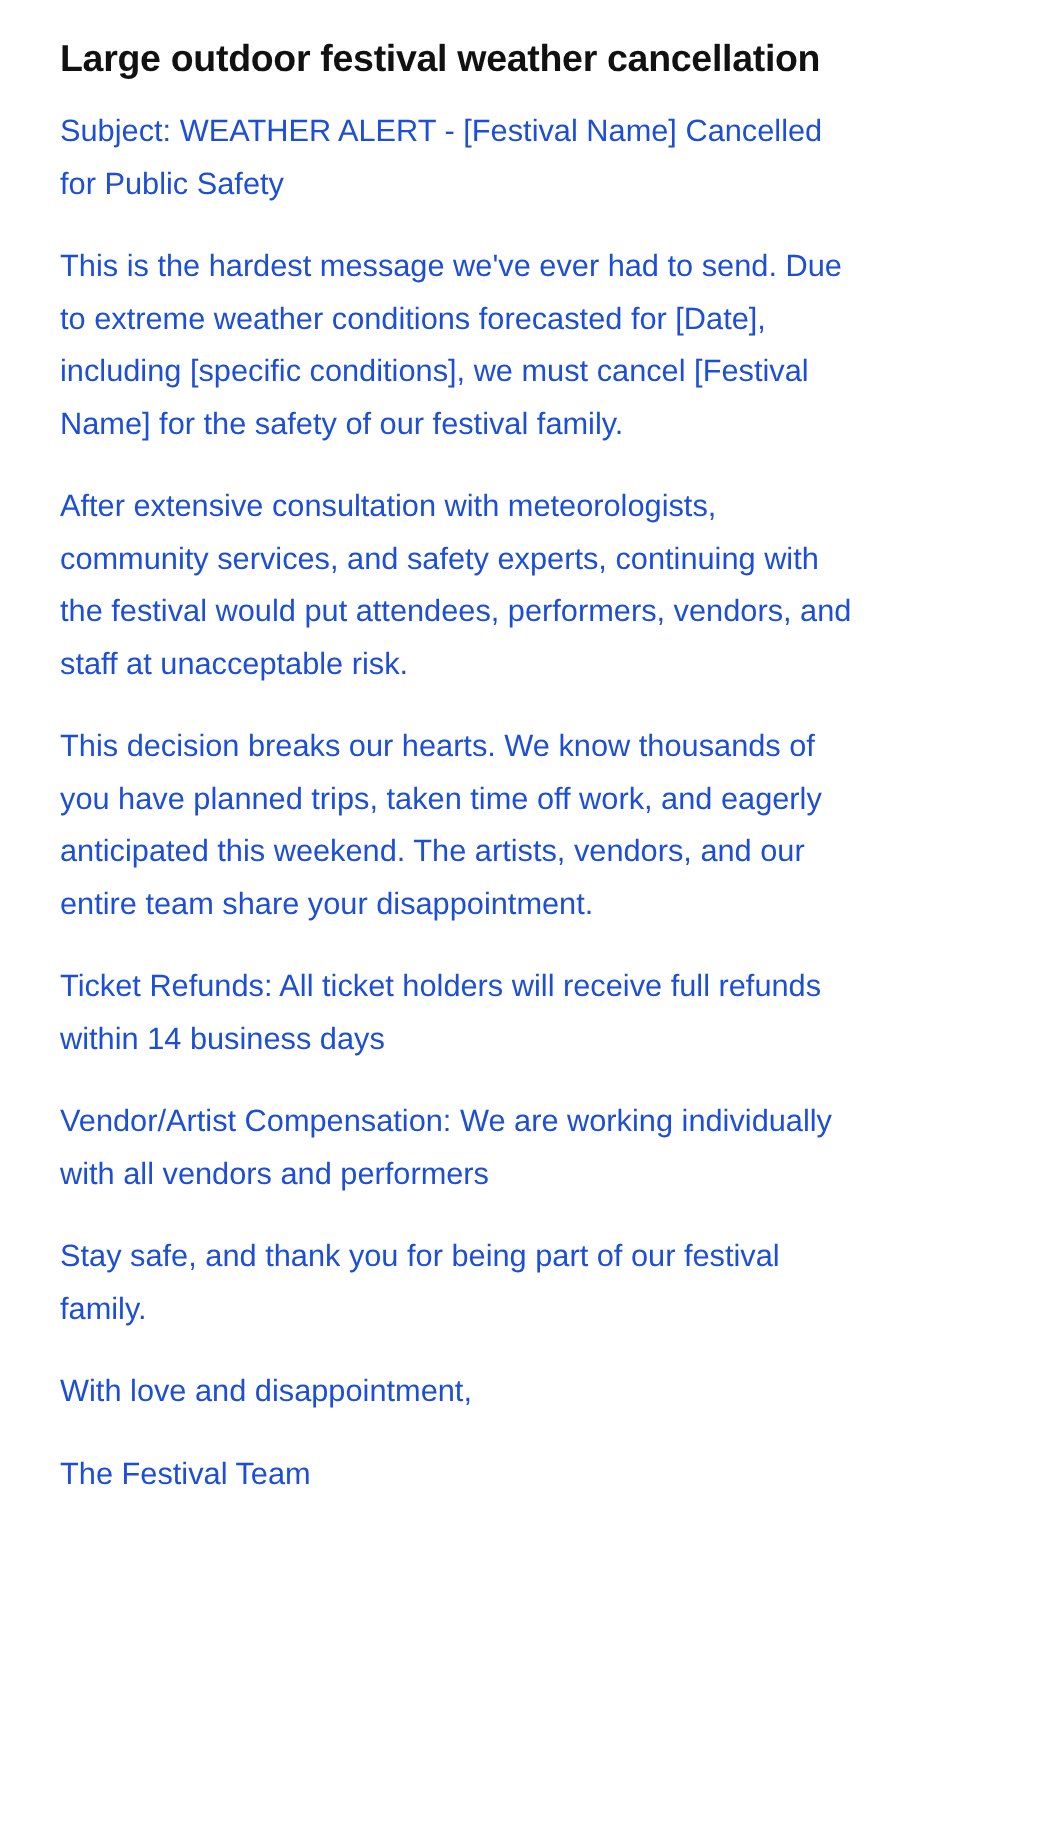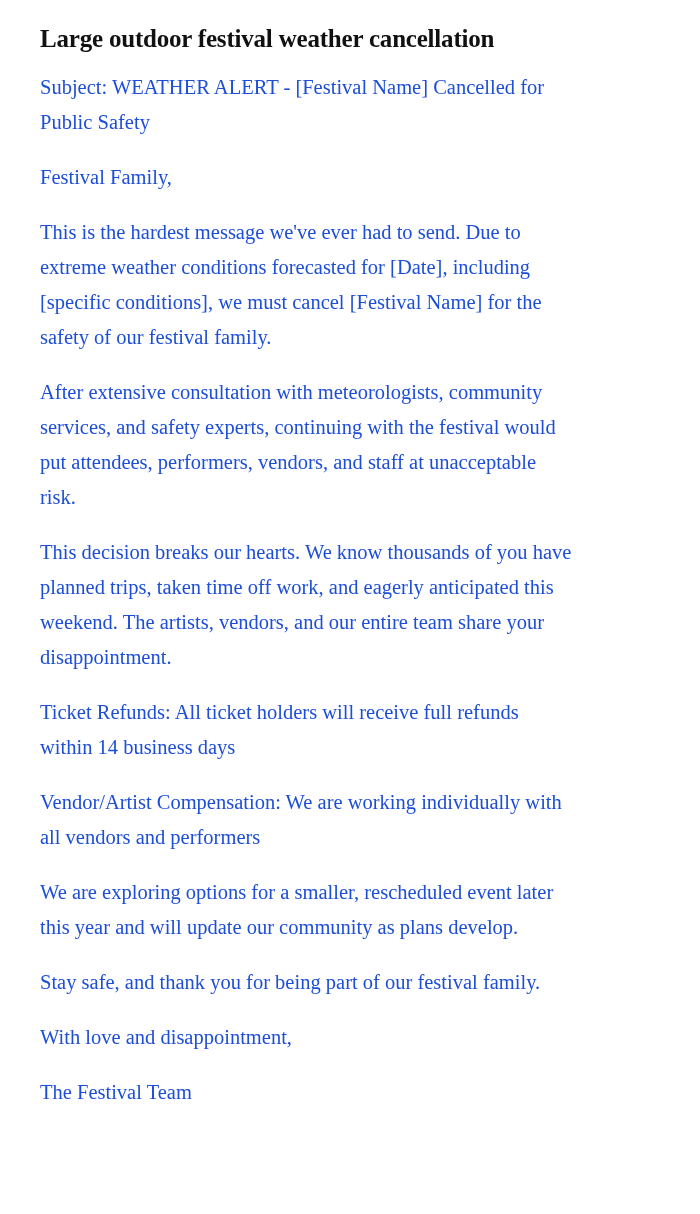--- a/index.html
+++ b/index.html
@@ -13,21 +13,20 @@
     font-family: "Liberation Sans", "DejaVu Sans", sans-serif;
     color: #1f1f1f;
     -webkit-font-smoothing: antialiased;
   }
   .page {
     width: 612px;
     min-height: 1214px;
     box-sizing: border-box;
     padding: 24px 36px 40px 40px;
     background: #ffffff;
-    font-family: Liberation Serif, serif;
   }
   .doc-title {
     font-size: 25px;
     font-weight: bold;
     line-height: 30px;
     letter-spacing: -0.2px;
     margin: 0 0 16px 0;
     color: #111111;
     max-width: 626px;
   }
@@ -45,24 +44,22 @@
   }
 </style>
 </head>
 <body>
 
 <div class="page">
 
   <h1 class="doc-title">Large outdoor festival weather cancellation</h1>
 
   <p class="para">Subject: WEATHER ALERT - [Festival Name] Cancelled for Public Safety</p>
-  <p class="para">Festival Family,</p>
   <p class="para">This is the hardest message we've ever had to send. Due to extreme weather conditions forecasted for [Date], including [specific conditions], we must cancel [Festival Name] for the safety of our festival family.</p>
   <p class="para">After extensive consultation with meteorologists, community services, and safety experts, continuing with the festival would put attendees, performers, vendors, and staff at unacceptable risk.</p>
   <p class="para">This decision breaks our hearts. We know thousands of you have planned trips, taken time off work, and eagerly anticipated this weekend. The artists, vendors, and our entire team share your disappointment.</p>
   <p class="para">Ticket Refunds: All ticket holders will receive full refunds within 14 business days</p>
   <p class="para">Vendor/Artist Compensation: We are working individually with all vendors and performers</p>
-  <p class="para">We are exploring options for a smaller, rescheduled event later this year and will update our community as plans develop.</p>
   <p class="para">Stay safe, and thank you for being part of our festival family.</p>
   <p class="para">With love and disappointment,</p>
   <p class="para">The Festival Team</p>
 
 </div>
 
 </body></html>

